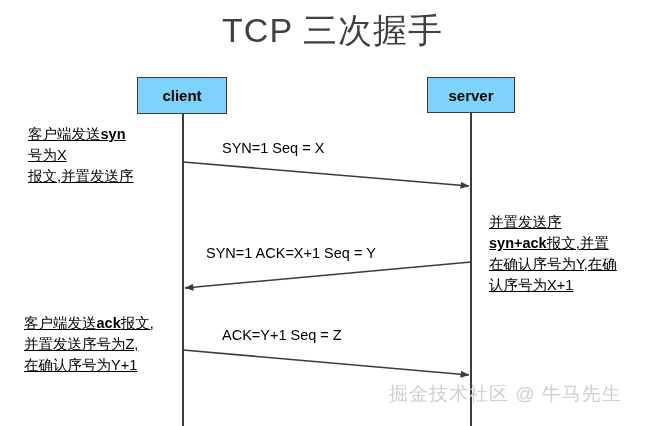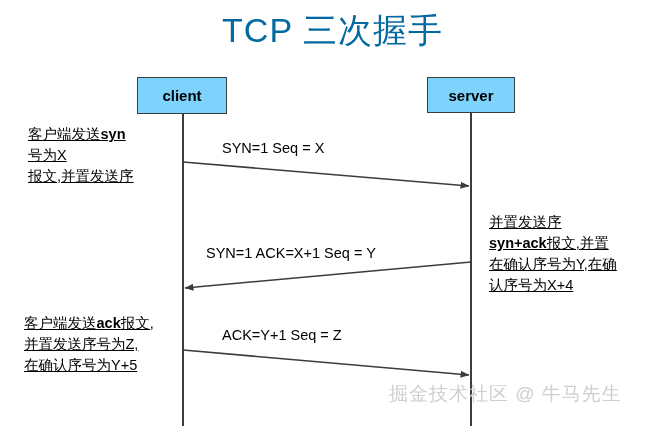--- a/index.html
+++ b/index.html
@@ -34,21 +34,21 @@
   }
   .layer > * { pointer-events: auto; }
 
   .diagram-title {
     position: absolute;
     left: 0;
     top: 8px;
     width: 665px;
     text-align: center;
     font-size: 34px;
-    color: #0369a1;
+    color: #404040;
     letter-spacing: 1px;
     white-space: nowrap;
   }
 
   .node-box {
     position: absolute;
     box-sizing: border-box;
     background: #7dd3fc;
     border: 1.5px solid #3c3c3c;
     display: flex;
@@ -134,25 +134,25 @@
     <div class="note" id="note-client-syn">
       <span class="note-line">客户端发送<span class="u">syn</span></span>
       <span class="note-line">号为X</span>
       <span class="note-line">报文,并置发送序</span>
     </div>
 
     <div class="note" id="note-server-synack">
       <span class="note-line">并置发送序</span>
       <span class="note-line"><span class="u">syn+ack</span>报文,并置</span>
       <span class="note-line">在确认序号为Y,在确</span>
-      <span class="note-line">认序号为X+4</span>
+      <span class="note-line">认序号为X+1</span>
     </div>
 
     <div class="note" id="note-client-ack">
       <span class="note-line">客户端发送<span class="u">ack</span>报文,</span>
       <span class="note-line">并置发送序号为Z,</span>
-      <span class="note-line">在确认序号为Y+5</span>
+      <span class="note-line">在确认序号为Y+1</span>
     </div>
 
     <div class="watermark">掘金技术社区 @ 牛马先生</div>
 
   </div>
 </div>
 
 </body></html>

